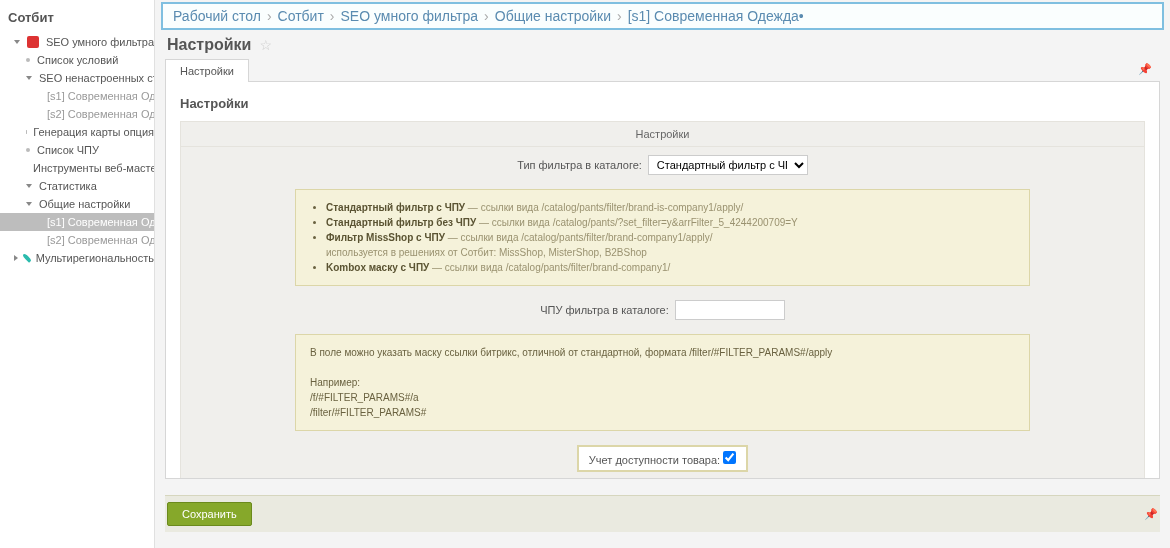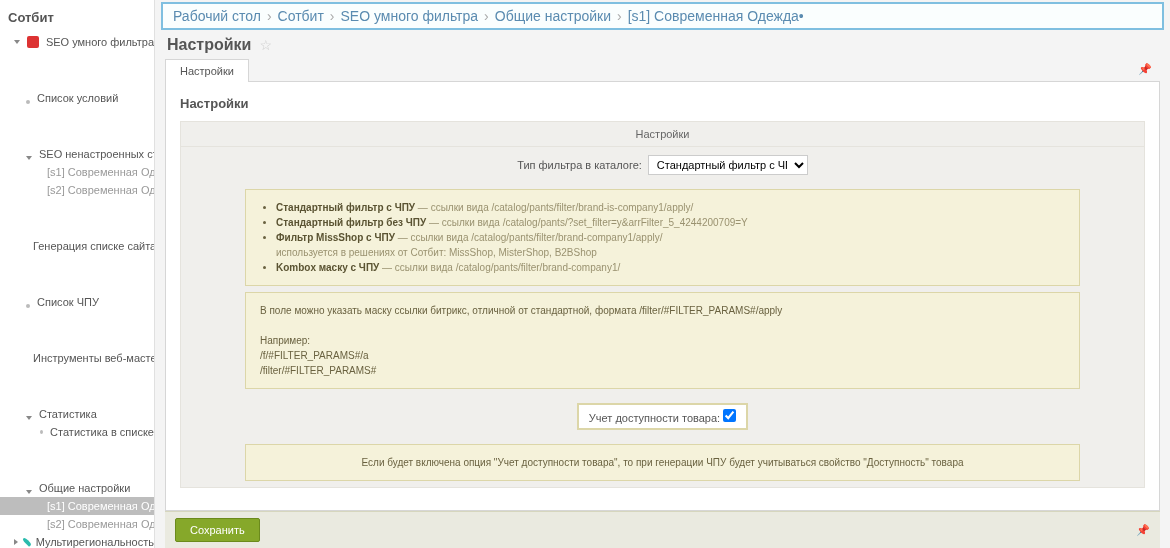--- a/index.html
+++ b/index.html
@@ -29,21 +29,21 @@
   .tree { list-style: none; }
   .tree li {
     padding: 3px 0 3px 8px;
     color: #555;
     white-space: nowrap;
     overflow: hidden;
     text-overflow: ellipsis;
     cursor: pointer;
   }
   .tree .lvl1 { padding-left: 14px; display:flex; align-items:center; gap:4px;}
-  .tree .lvl2 { padding-left: 26px; display:flex; align-items:flex-end; gap:4px;margin-top:38px;}
+  .tree .lvl2 { padding-left: 26px; display:flex; align-items:center; gap:4px;}
   .tree .lvl3 { padding-left: 40px; display:flex; align-items:center; gap:4px;}
   .tree .active {
     background: #bdbdbd;
     color: #fff;
   }
   .tree .dim { color: #999; }
   .tree .arrow {
     display:inline-block; width:0; height:0;
     border-top:3px solid transparent;
     border-bottom:3px solid transparent;
@@ -142,40 +142,40 @@
   select, input[type=text]{
     border:1px solid #ccc;
     background:#fff;
     font-size:11px;
     padding:2px 4px;
     height:20px;
   }
   .infobox {
     background:#f5f2da;
     border:1px solid #dcd6a8;
-    margin:6px 64px;
+    margin:6px 114px;
     padding:10px 14px;
     font-size:10px;
     color:#6a6240;
     line-height:1.5;
   }
   .infobox ul{ list-style:disc; padding-left:16px;}
   .infobox b{ color:#5a5332;}
   .greyl{ color:#9a9270;}
   .hl {
     display:inline-block;
     background:#fff;
     border:2px solid #dcd6a8;
     padding:4px 10px;
   }
   .footer-bar{
     background:#eaeae0;
     border-top:1px solid #d6d6be;
-    margin:0 10px;
-    padding:6px 10px;
+    margin:16px 10px;
+    padding:6px 2px;
     display:flex;
     align-items:center;
   }
   .save-btn{
     background:#86a82a;
     color:#fff;
     border:1px solid #6b8a1c;
     padding:5px 14px;
     font-size:11px;
     cursor:pointer;
@@ -206,37 +206,33 @@
     <li class="lvl3 dim">
         <span class="dot"></span>
         <span>[s1] Современная Одежда•</span>
       </li>
     <li class="lvl3 dim">
         <span class="dot"></span>
         <span>[s2] Современная Одежда•</span>
       </li>
     <li class="lvl2">
         <span class="dot"></span>
-        <span>Генерация списке сайта</span>
+        <span>Генерация карты опция</span>
       </li>
     <li class="lvl2">
         <span class="dot"></span>
         <span>Список ЧПУ</span>
       </li>
     <li class="lvl2">
         <span class="dot"></span>
         <span>Инструменты веб-мастера</span>
       </li>
     <li class="lvl2">
         <span class="arrow down"></span>
         <span>Статистика</span>
-      </li>
-    <li class="lvl3">
-        <span class="dot"></span>
-        <span>Статистика в списке</span>
       </li>
     <li class="lvl2">
         <span class="arrow down"></span>
         <span>Общие настройки</span>
       </li>
     <li class="lvl3 active">
         <span class="dot"></span>
         <span>[s1] Современная Одежда•</span>
       </li>
     <li class="lvl3 dim">
@@ -288,20 +284,24 @@
 
         <div class="infobox">
           <ul>
             <li><b>Стандартный фильтр с ЧПУ</b><span class="greyl"> — ссылки вида /catalog/pants/filter/brand-is-company1/apply/</span></li>
             <li><b>Стандартный фильтр без ЧПУ</b><span class="greyl"> — ссылки вида /catalog/pants/?set_filter=y&amp;arrFilter_5_4244200709=Y</span></li>
             <li><b>Фильтр MissShop с ЧПУ</b><span class="greyl"> — ссылки вида /catalog/pants/filter/brand-company1/apply/</span><br><span class="greyl">используется в решениях от Сотбит: MissShop, MisterShop, B2BShop</span></li>
             <li><b>Kombox маску с ЧПУ</b><span class="greyl"> — ссылки вида /catalog/pants/filter/brand-company1/</span></li>
           </ul>
         </div>
 
+        <div class="row">
+          <label>ЧПУ фильтра в каталоге:</label>
+          <input type="text" style="width: 110px;" value="">
+        </div>
 
         <div class="infobox">
           <div>В поле можно указать маску ссылки битрикс, отличной от стандартной, формата /filter/#FILTER_PARAMS#/apply</div><br>
           <div>Например:</div>
           <div>/f/#FILTER_PARAMS#/a</div>
           <div>/filter/#FILTER_PARAMS#</div>
         </div>
 
         <div class="row">
           <span class="hl">

